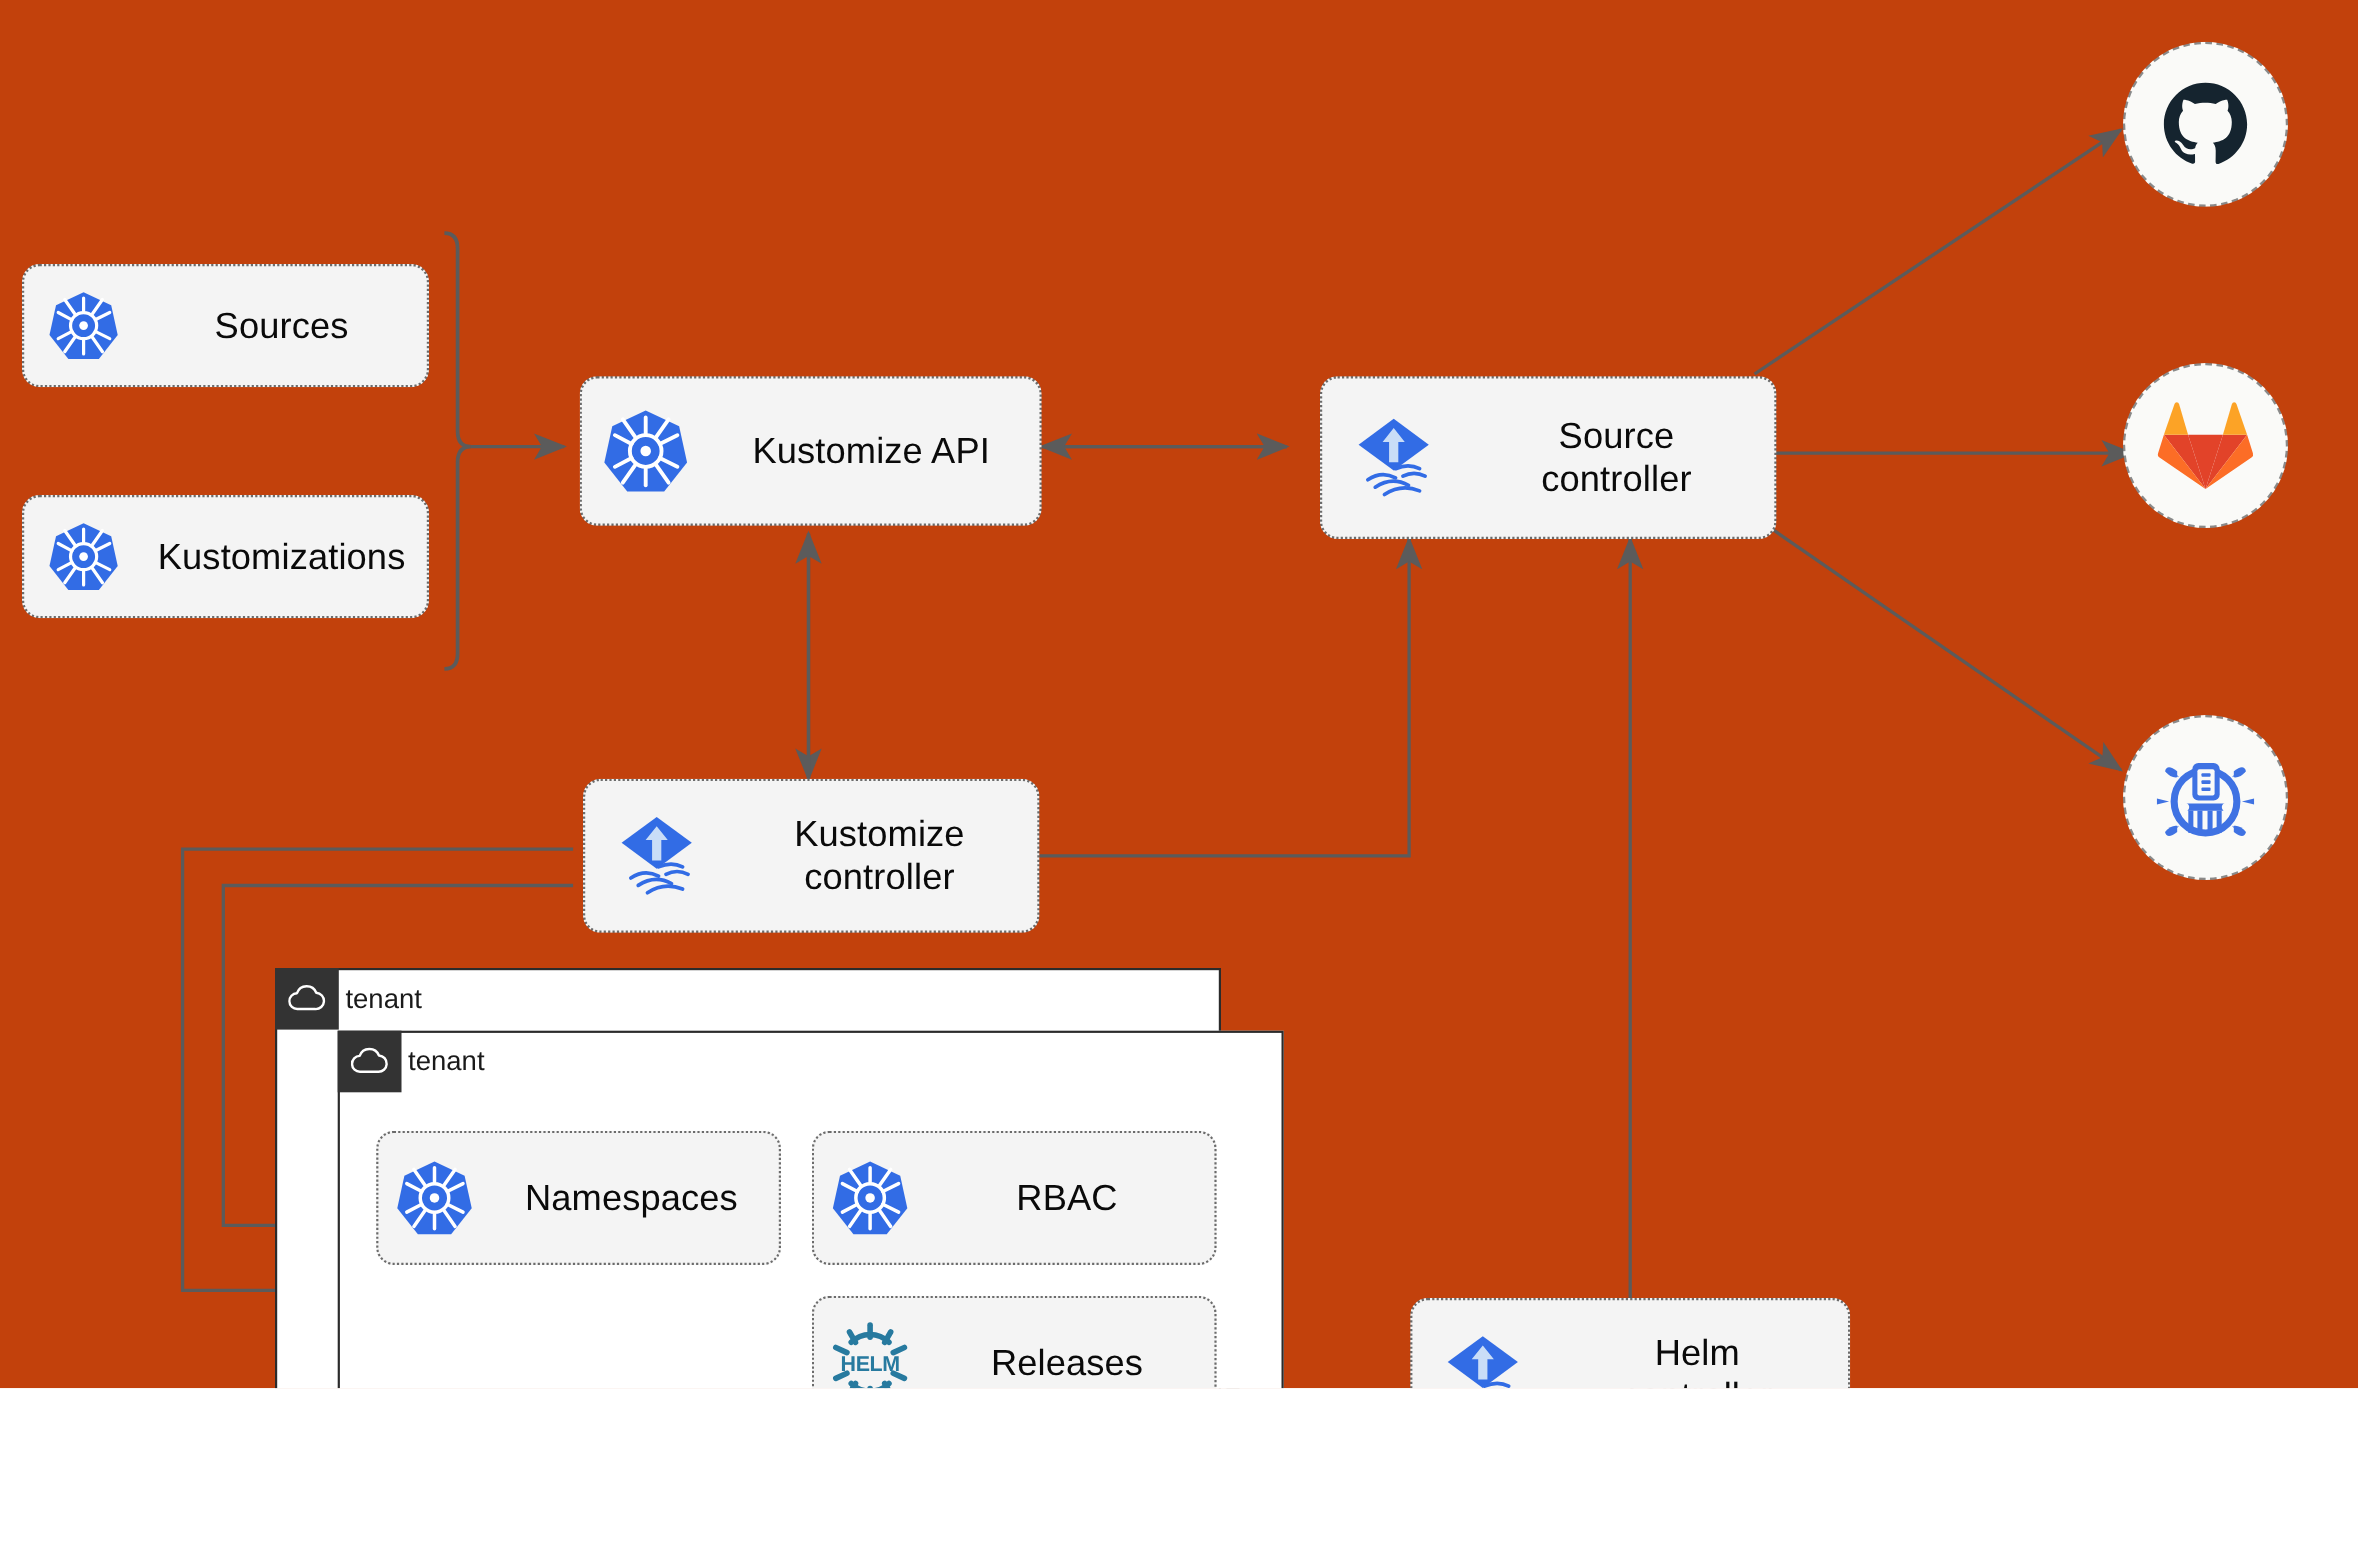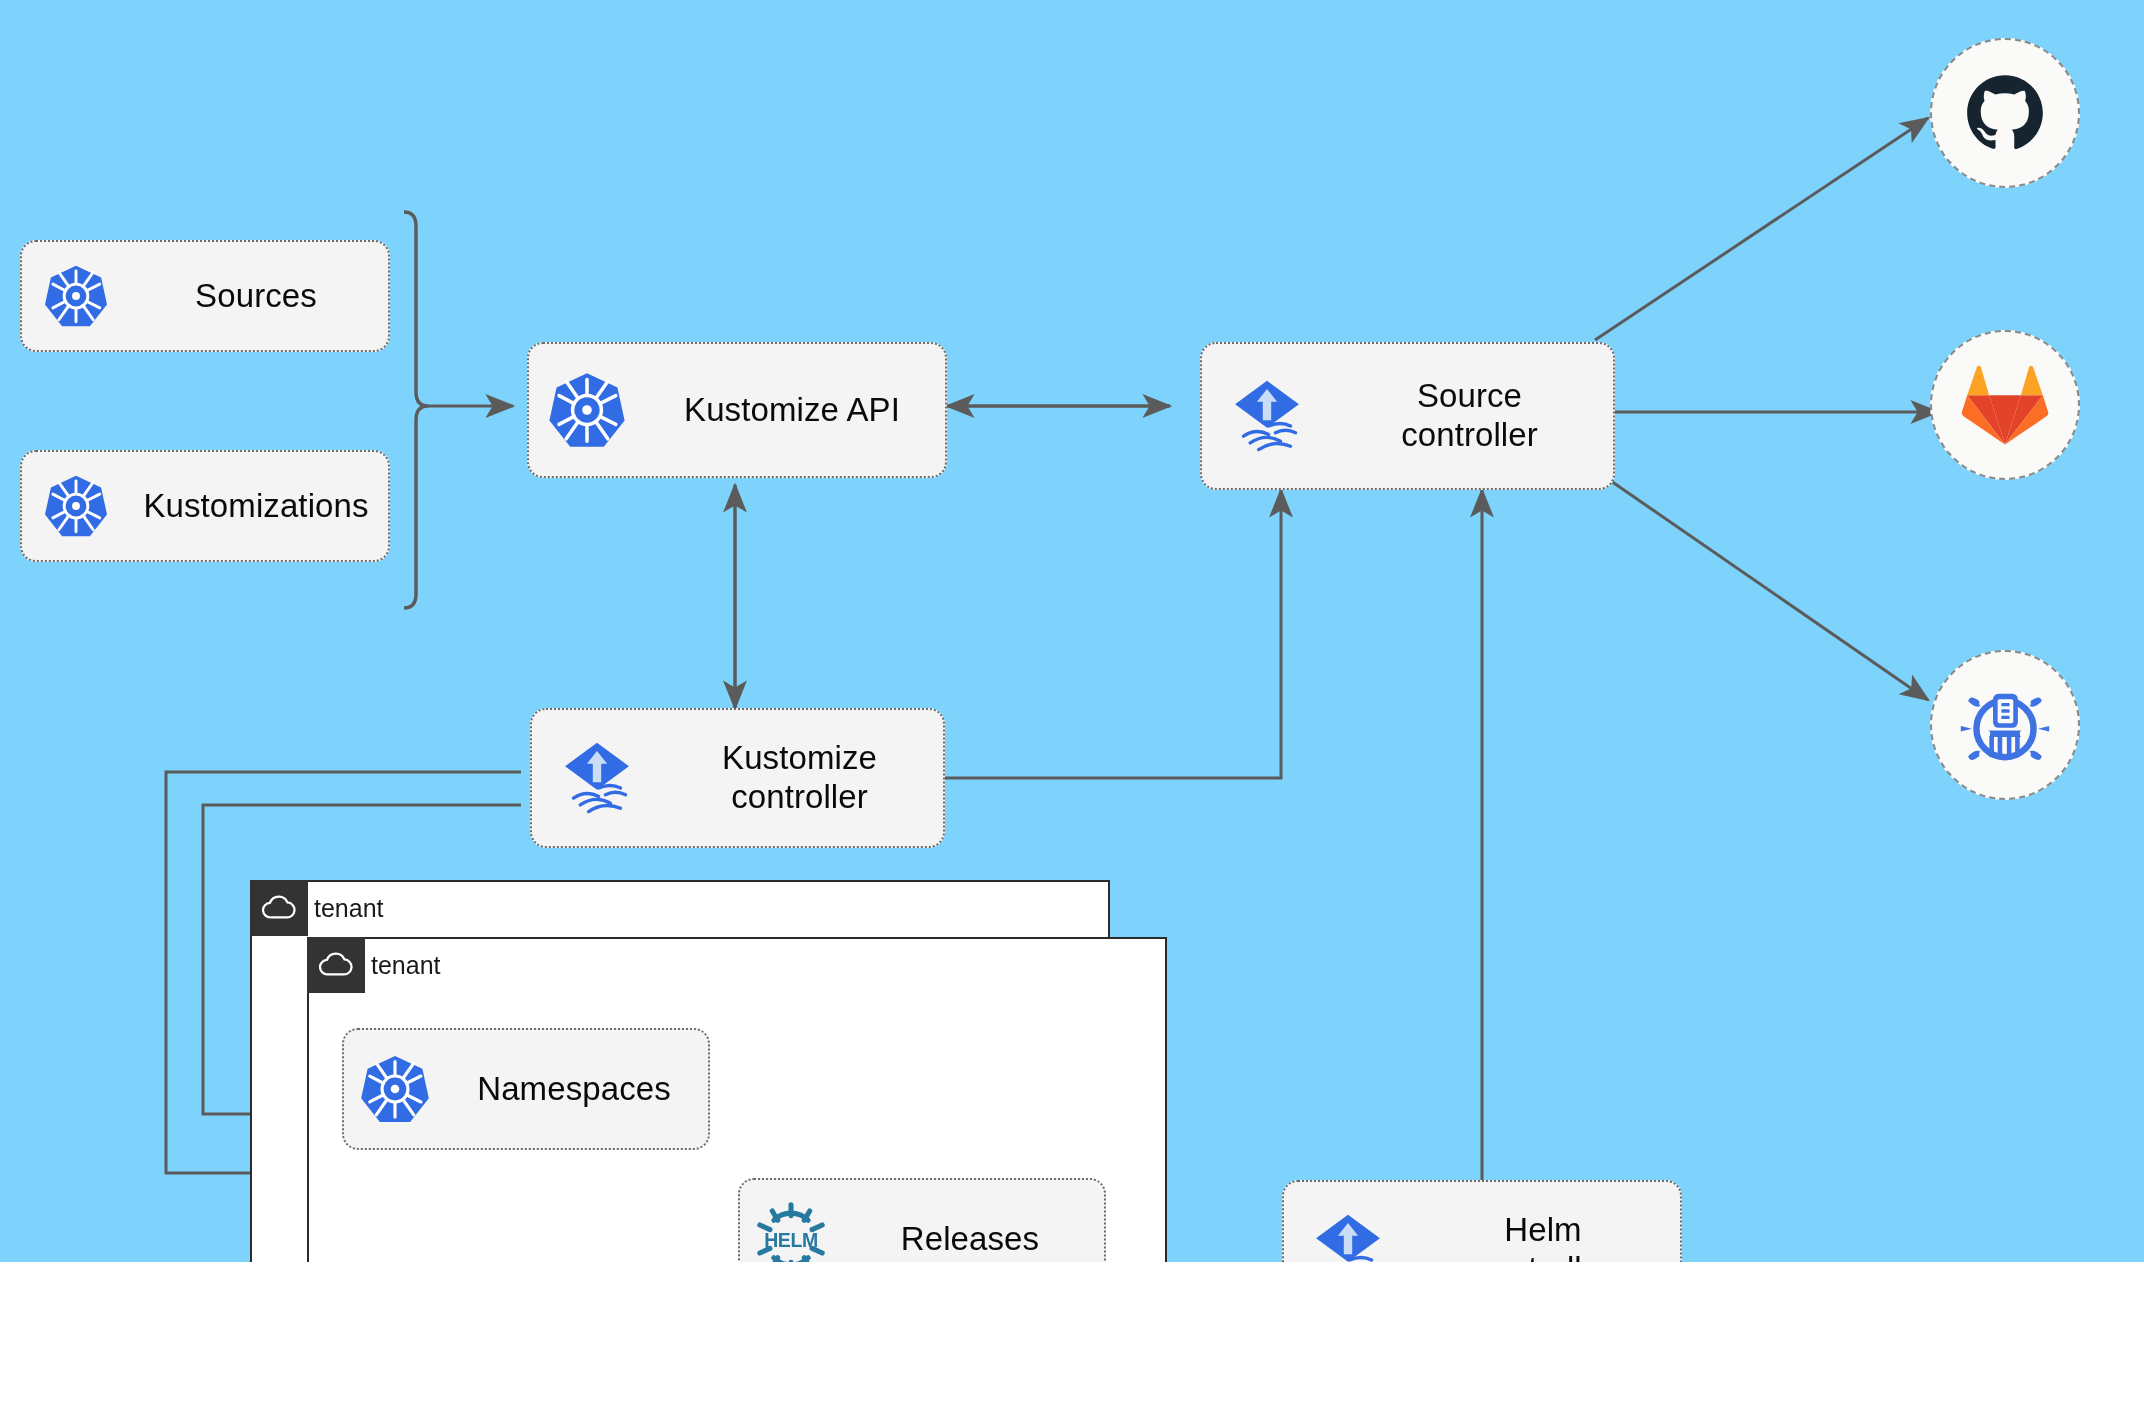--- a/index.html
+++ b/index.html
@@ -1,17 +1,17 @@
 <!DOCTYPE html>
 <html><head>
 <meta charset="utf-8">
 <style>
   html,body{margin:0;padding:0;background:#ffffff;}
   body{font-family:"Liberation Sans","DejaVu Sans",sans-serif;}
-  #canvas{position:relative;width:2144px;height:1262px;background:#7dd3fc;overflow:hidden;}
+  #canvas{position:relative;width:2144px;height:1262px;background:#c2410c;overflow:hidden;}
   svg.wires{position:absolute;left:0;top:0;width:2144px;height:1407px;pointer-events:none;}
 
   
   .card{
     position:absolute;
     background:#f4f4f4;
     border:2px dotted #6b6b6b;
     border-radius:16px;
     display:flex;align-items:center;
     box-sizing:border-box;
@@ -292,20 +292,42 @@
             <path d="M62 34 L76 14"></path>
           <path d="M76 86 L62 66"></path>
             <path d="M38 34 L24 14"></path>
         </g>
         <circle cx="50" cy="50" r="6" fill="#ffffff"></circle>
       </svg>
     </span>
     <span class="lbl">Namespaces</span>
   </div>
 
+  <div class="card" style="left:738px;top:1028px;width:368px;height:122px;">
+    <span class="ico" style="width:102px;">
+      <svg class="k8s-svg" width="72" height="72" viewBox="0 0 100 100">
+        <path d="M50 4 L88 22 L97 63 L71 96 L29 96 L3 63 L12 22 Z" fill="#326ce5"></path>
+        <g fill="none" stroke="#ffffff" stroke-width="4.4" stroke-linecap="round">
+          <circle cx="50" cy="50" r="18"></circle>
+          <path d="M50 12 L50 30"></path>
+            <path d="M50 70 L50 89"></path>
+          <path d="M15 32 L34 42"></path>
+            <path d="M66 58 L86 68"></path>
+          <path d="M15 68 L34 58"></path>
+            <path d="M66 42 L86 32"></path>
+          <path d="M24 86 L38 66"></path>
+            <path d="M62 34 L76 14"></path>
+          <path d="M76 86 L62 66"></path>
+            <path d="M38 34 L24 14"></path>
+        </g>
+        <circle cx="50" cy="50" r="6" fill="#ffffff"></circle>
+      </svg>
+    </span>
+    <span class="lbl">RBAC</span>
+  </div>
 
 
   <div class="card" style="left:738px;top:1178px;width:368px;height:122px;">
     <span class="ico" style="width:102px;">
       <svg width="78" height="78" viewBox="0 0 100 100">
         <g fill="none" stroke="#277a9f" stroke-width="6.5" stroke-linecap="round">
           <path d="M28 26 A31 31 0 0 1 72 26"></path>
           <path d="M28 74 A31 31 0 0 0 72 74"></path>
           <path d="M50 6 L50 20"></path>
           <path d="M50 80 L50 94"></path>

